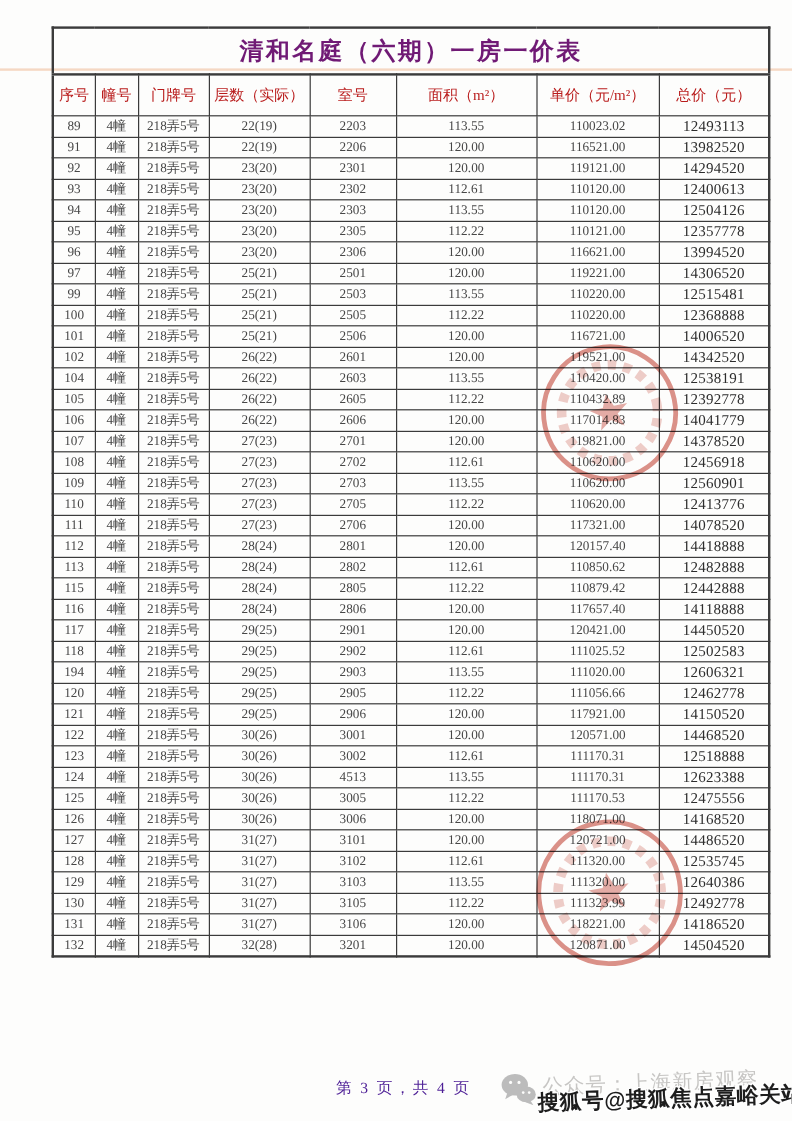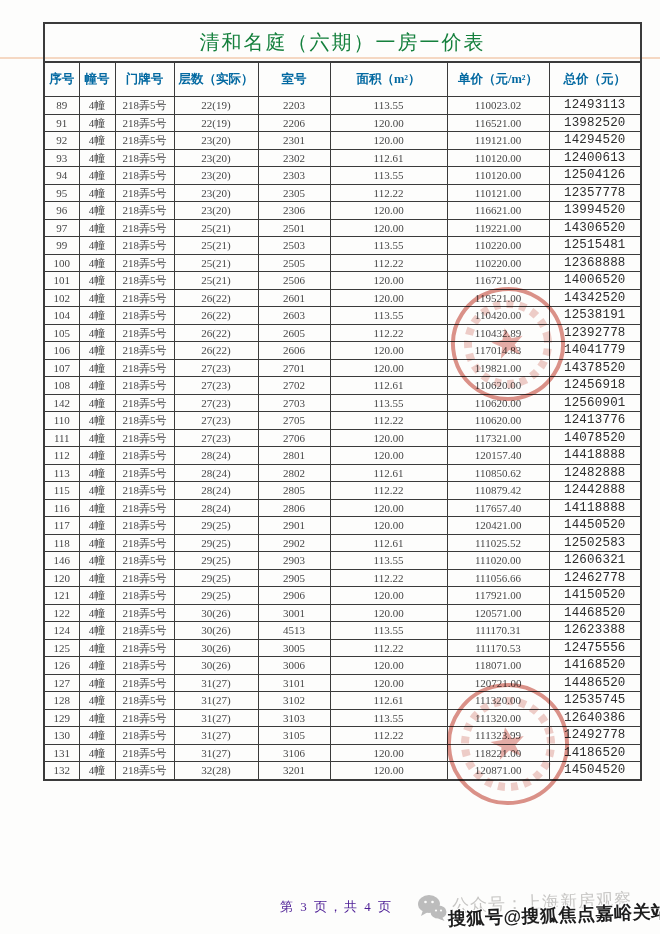--- a/index.html
+++ b/index.html
@@ -15,31 +15,31 @@
   table.price-table{
     position:absolute;left:43px;top:22px;width:597px;
     border-collapse:collapse;table-layout:fixed;
     border:2px solid #3b3b3b;z-index:1;background:transparent;
   }
   .price-table th,.price-table td{
     border:1px solid #3b3b3b;text-align:center;padding:0;
     overflow:hidden;white-space:nowrap;
   }
   .title-cell{
-    height:37px;font-size:20px;font-weight:normal;letter-spacing:2px;
-    color:#15803d;border-bottom:2px solid #3b3b3b !important;
+    height:37px;font-size:20px;font-weight:bold;letter-spacing:2px;
+    color:#701a75;border-bottom:2px solid #3b3b3b !important;
   }
   .head-row th{
-    height:33px;font-size:12.5px;font-weight:700;color:#0369a1;
+    height:33px;font-size:12.5px;font-weight:400;color:#b91c1c;
   }
   .data-row td{
     height:16.5px;line-height:16.5px;font-size:11px;color:#474747;
   }
   .data-row td.col-total{
-    font-family:Liberation Mono, monospace;
+    font-family:Liberation Serif, serif;
     font-size:12.5px;color:#2d2d2d;letter-spacing:.2px;
   }
   .seal{position:absolute;z-index:3;mix-blend-mode:multiply;pointer-events:none;}
   .footer-page{
     position:absolute;left:280px;top:898px;font-size:13px;color:#4c1d95;
     letter-spacing:2px;z-index:2;
   }
   .wechat-icon{position:absolute;left:417px;top:894px;z-index:2;}
   .gray-brand{
     position:absolute;left:452px;top:891px;font-size:17px;color:#c7c6c4;
@@ -249,21 +249,21 @@
         <td>108</td>
         <td>4幢</td>
         <td>218弄5号</td>
         <td>27(23)</td>
         <td>2702</td>
         <td>112.61</td>
         <td>110620.00</td>
         <td class="col-total">12456918</td>
       </tr>
       <tr class="data-row">
-        <td>142</td>
+        <td>109</td>
         <td>4幢</td>
         <td>218弄5号</td>
         <td>27(23)</td>
         <td>2703</td>
         <td>113.55</td>
         <td>110620.00</td>
         <td class="col-total">12560901</td>
       </tr>
       <tr class="data-row">
         <td>110</td>
@@ -339,21 +339,21 @@
         <td>118</td>
         <td>4幢</td>
         <td>218弄5号</td>
         <td>29(25)</td>
         <td>2902</td>
         <td>112.61</td>
         <td>111025.52</td>
         <td class="col-total">12502583</td>
       </tr>
       <tr class="data-row">
-        <td>146</td>
+        <td>194</td>
         <td>4幢</td>
         <td>218弄5号</td>
         <td>29(25)</td>
         <td>2903</td>
         <td>113.55</td>
         <td>111020.00</td>
         <td class="col-total">12606321</td>
       </tr>
       <tr class="data-row">
         <td>120</td>
@@ -377,20 +377,30 @@
       </tr>
       <tr class="data-row">
         <td>122</td>
         <td>4幢</td>
         <td>218弄5号</td>
         <td>30(26)</td>
         <td>3001</td>
         <td>120.00</td>
         <td>120571.00</td>
         <td class="col-total">14468520</td>
+      </tr>
+      <tr class="data-row">
+        <td>123</td>
+        <td>4幢</td>
+        <td>218弄5号</td>
+        <td>30(26)</td>
+        <td>3002</td>
+        <td>112.61</td>
+        <td>111170.31</td>
+        <td class="col-total">12518888</td>
       </tr>
       <tr class="data-row">
         <td>124</td>
         <td>4幢</td>
         <td>218弄5号</td>
         <td>30(26)</td>
         <td>4513</td>
         <td>113.55</td>
         <td>111170.31</td>
         <td class="col-total">12623388</td>

